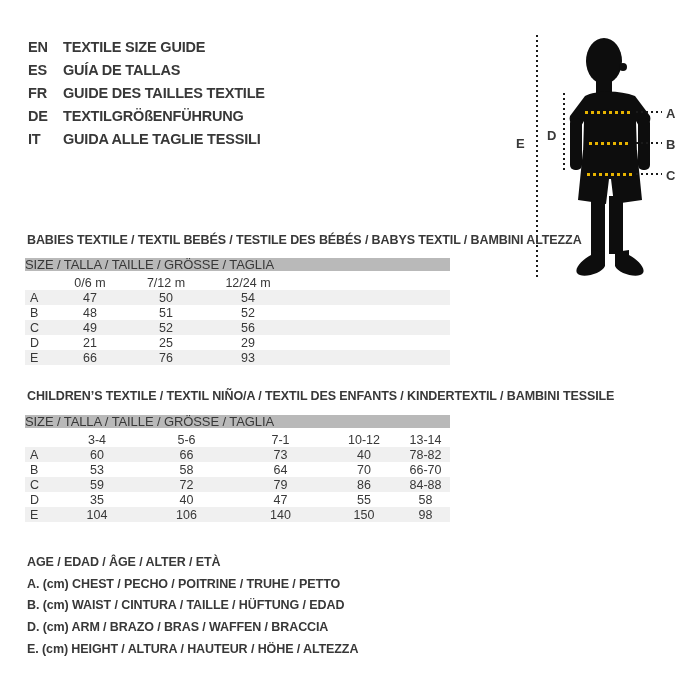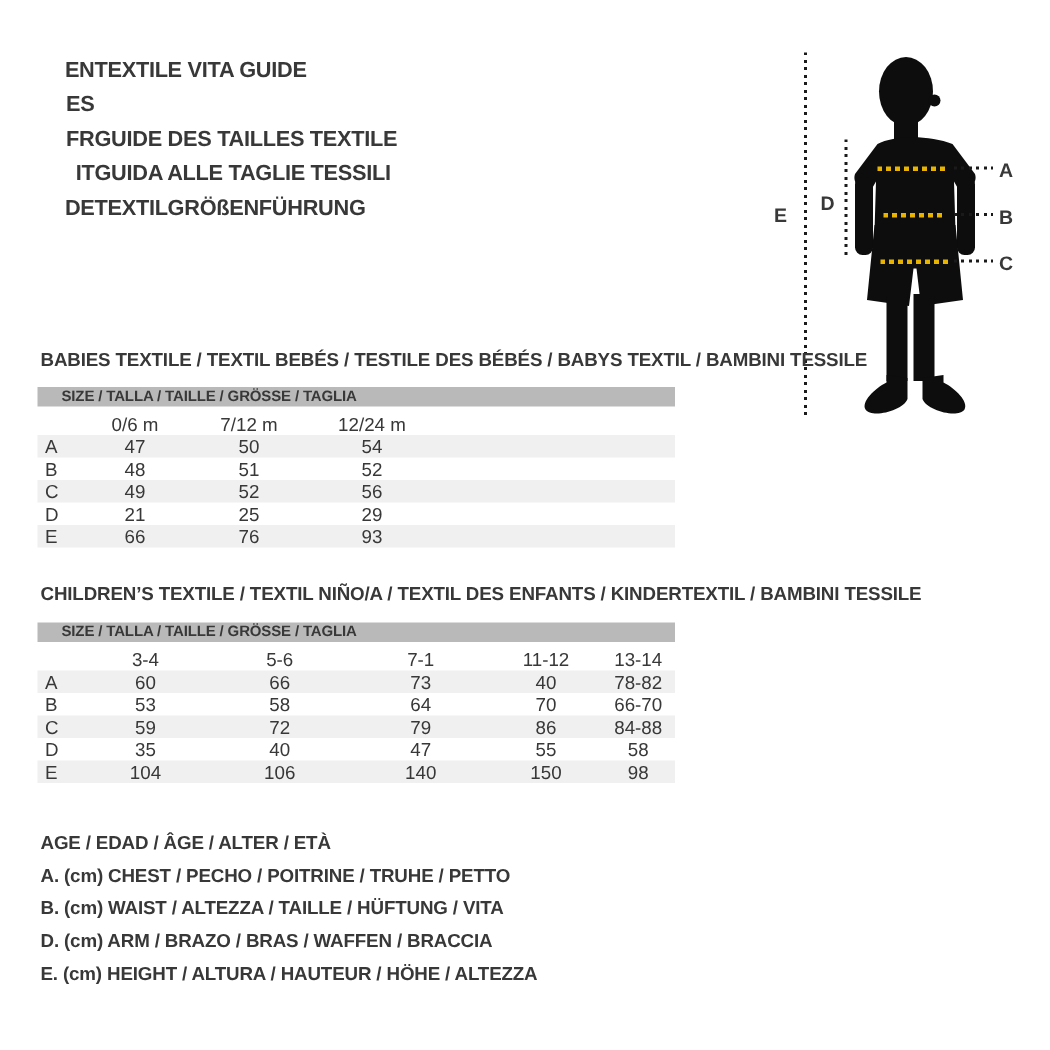--- a/index.html
+++ b/index.html
@@ -4,30 +4,30 @@
 <style>
   * { margin:0; padding:0; box-sizing:border-box; }
   html,body { background:#fff; }
   .canvas {
     position:relative; width:700px; height:700px; background:#ffffff;
     font-family:"Liberation Sans", sans-serif; color:#383838; overflow:hidden;
   }
 
   
   .lang-list { position:absolute; left:28px; top:36px; }
-  .lang-row { display:flex; line-height:23px; font-size:14.5px; font-weight:700; letter-spacing:-0.2px;text-align:right; }
+  .lang-row { display:flex; line-height:23px; font-size:14.5px; font-weight:700; letter-spacing:-0.2px; }
   .lang-code { width:35px; flex:0 0 35px; }
 
   
   .section-title { position:absolute; left:27px; font-size:12.5px; font-weight:700; letter-spacing:-0.1px; white-space:nowrap; }
 
   
   .size-table { position:absolute; left:25px; width:425px; }
   .size-bar { height:13px; background:#b9b9b9; display:flex; align-items:center;
-              padding-left:16px; font-size:10px; font-weight:700; letter-spacing:-0.1px; }
+              padding-left:0; font-size:13px; font-weight:400; letter-spacing:-0.1px; }
   .trow { display:grid; height:15px; align-items:center; font-size:12.5px; }
   .trow.head { margin-top:4px; font-weight:400; }
   .babies-grid { grid-template-columns:30px 70px 82px 82px 1fr; }
   .children-grid { grid-template-columns:30px 84px 95px 93px 74px 1fr; }
   .trow span { text-align:center; }
   .trow span.rlabel { text-align:left; padding-left:5px; }
   .trow.shade { background:#f0f0f0; }
 
   
   .legend { position:absolute; left:27px; top:552px; }
@@ -44,36 +44,37 @@
   .silhouette { position:absolute; left:558px; top:36px; width:104px; height:244px; }
 </style>
 </head>
 <body>
 
 <div class="canvas">
 
   <div class="lang-list">
     <div class="lang-row">
       <span class="lang-code">EN</span>
-      <span>TEXTILE VITA GUIDE</span>
+      <span>TEXTILE SIZE GUIDE</span>
     </div>
     <div class="lang-row">
       <span class="lang-code">ES</span>
+      <span>GUÍA DE TALLAS</span>
     </div>
     <div class="lang-row">
       <span class="lang-code">FR</span>
       <span>GUIDE DES TAILLES TEXTILE</span>
     </div>
     <div class="lang-row">
+      <span class="lang-code">DE</span>
+      <span>TEXTILGRÖßENFÜHRUNG</span>
+    </div>
+    <div class="lang-row">
       <span class="lang-code">IT</span>
       <span>GUIDA ALLE TAGLIE TESSILI</span>
-    </div>
-    <div class="lang-row">
-      <span class="lang-code">DE</span>
-      <span>TEXTILGRÖßENFÜHRUNG</span>
     </div>
   </div>
 
   <svg class="silhouette" viewBox="0 0 104 244" xmlns="http://www.w3.org/2000/svg">
     <g fill="#0d0d0d">
       <ellipse cx="46" cy="25" rx="18" ry="23"></ellipse>
       <circle cx="65" cy="31" r="4"></circle>
       <rect x="38" y="40" width="16" height="20"></rect>
       <path d="M27,60 C38,54 62,54 77,60 L92,80 C93,83 92,86 90,88 L82,92 L78,85 L79,118 L25,118 L26,85 L22,92 L14,88 C12,86 11,83 12,80 Z"></path>
       <rect x="12" y="82" width="12" height="52" rx="5"></rect>
@@ -96,21 +97,21 @@
   <div class="hdots" style="left:636px; top:111px; width:26px;"></div>
   <div class="hdots" style="left:636px; top:142px; width:26px;"></div>
   <div class="hdots" style="left:636px; top:173px; width:26px;"></div>
 
   <div class="fig-label" style="left:666px; top:106px;">A</div>
   <div class="fig-label" style="left:666px; top:137px;">B</div>
   <div class="fig-label" style="left:666px; top:168px;">C</div>
   <div class="fig-label" style="left:547px; top:128px;">D</div>
   <div class="fig-label" style="left:516px; top:136px;">E</div>
 
-  <div class="section-title" style="top:233px;">BABIES TEXTILE / TEXTIL BEBÉS / TESTILE DES BÉBÉS / BABYS TEXTIL / BAMBINI TESSILE</div>
+  <div class="section-title" style="top:233px;">BABIES TEXTILE / TEXTIL BEBÉS / TESTILE DES BÉBÉS / BABYS TEXTIL / BAMBINI ALTEZZA</div>
 
   <div class="size-table" style="top:258px;">
     <div class="size-bar">SIZE / TALLA / TAILLE / GRÖSSE / TAGLIA</div>
     <div class="trow head babies-grid">
       <span class="rlabel"></span>
       <span>0/6 m</span>
       <span>7/12 m</span>
       <span>12/24 m</span>
       <span></span>
     </div>
@@ -153,21 +154,21 @@
 
   <div class="section-title" style="top:389px;">CHILDREN’S TEXTILE / TEXTIL NIÑO/A / TEXTIL DES ENFANTS / KINDERTEXTIL / BAMBINI TESSILE</div>
 
   <div class="size-table" style="top:415px;">
     <div class="size-bar">SIZE / TALLA / TAILLE / GRÖSSE / TAGLIA</div>
     <div class="trow head children-grid">
       <span class="rlabel"></span>
       <span>3-4</span>
       <span>5-6</span>
       <span>7-1</span>
-      <span>11-12</span>
+      <span>10-12</span>
       <span>13-14</span>
     </div>
     <div class="trow shade children-grid">
       <span class="rlabel">A</span>
       <span>60</span>
       <span>66</span>
       <span>73</span>
       <span>40</span>
       <span>78-82</span>
     </div>
@@ -201,18 +202,18 @@
       <span>106</span>
       <span>140</span>
       <span>150</span>
       <span>98</span>
     </div>
   </div>
 
   <div class="legend">
     <div>AGE / EDAD / ÂGE / ALTER / ETÀ</div>
     <div>A. (cm) CHEST / PECHO / POITRINE / TRUHE / PETTO</div>
-    <div>B. (cm) WAIST / ALTEZZA / TAILLE / HÜFTUNG / VITA</div>
+    <div>B. (cm) WAIST / CINTURA / TAILLE / HÜFTUNG / EDAD</div>
     <div>D. (cm) ARM / BRAZO / BRAS / WAFFEN / BRACCIA</div>
     <div>E. (cm) HEIGHT / ALTURA / HAUTEUR / HÖHE / ALTEZZA</div>
   </div>
 
 </div>
 
 </body></html>

